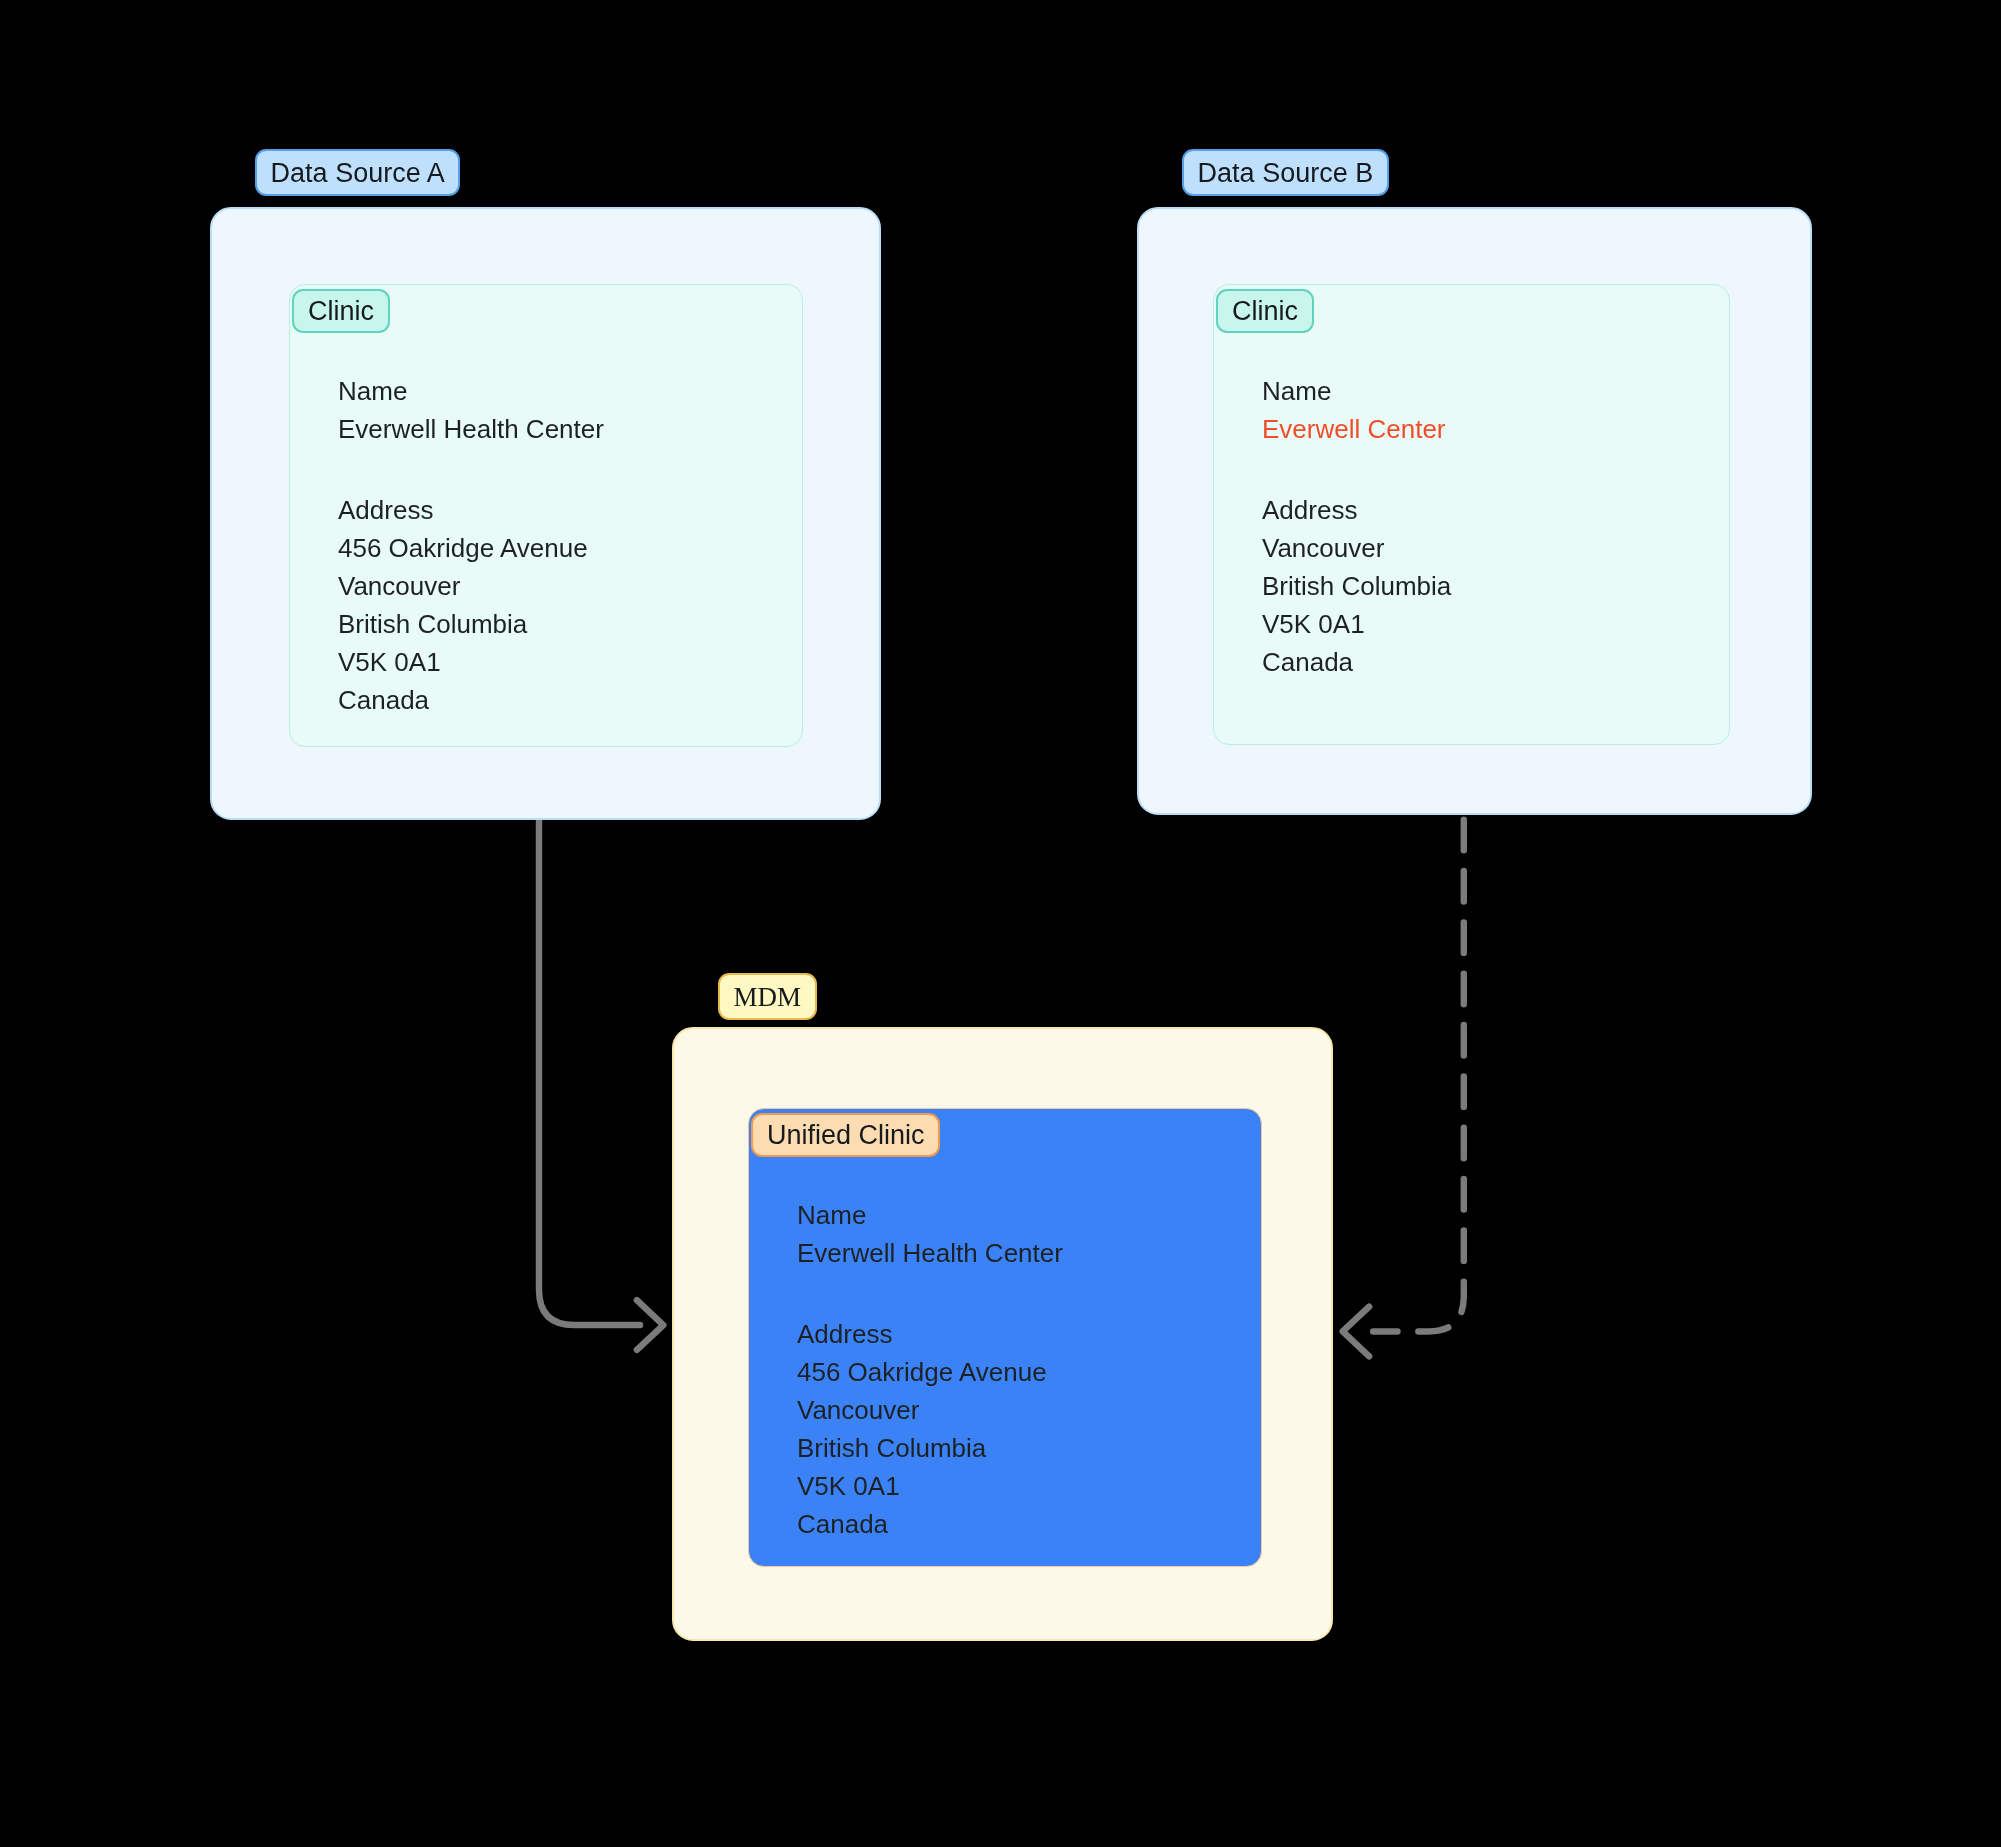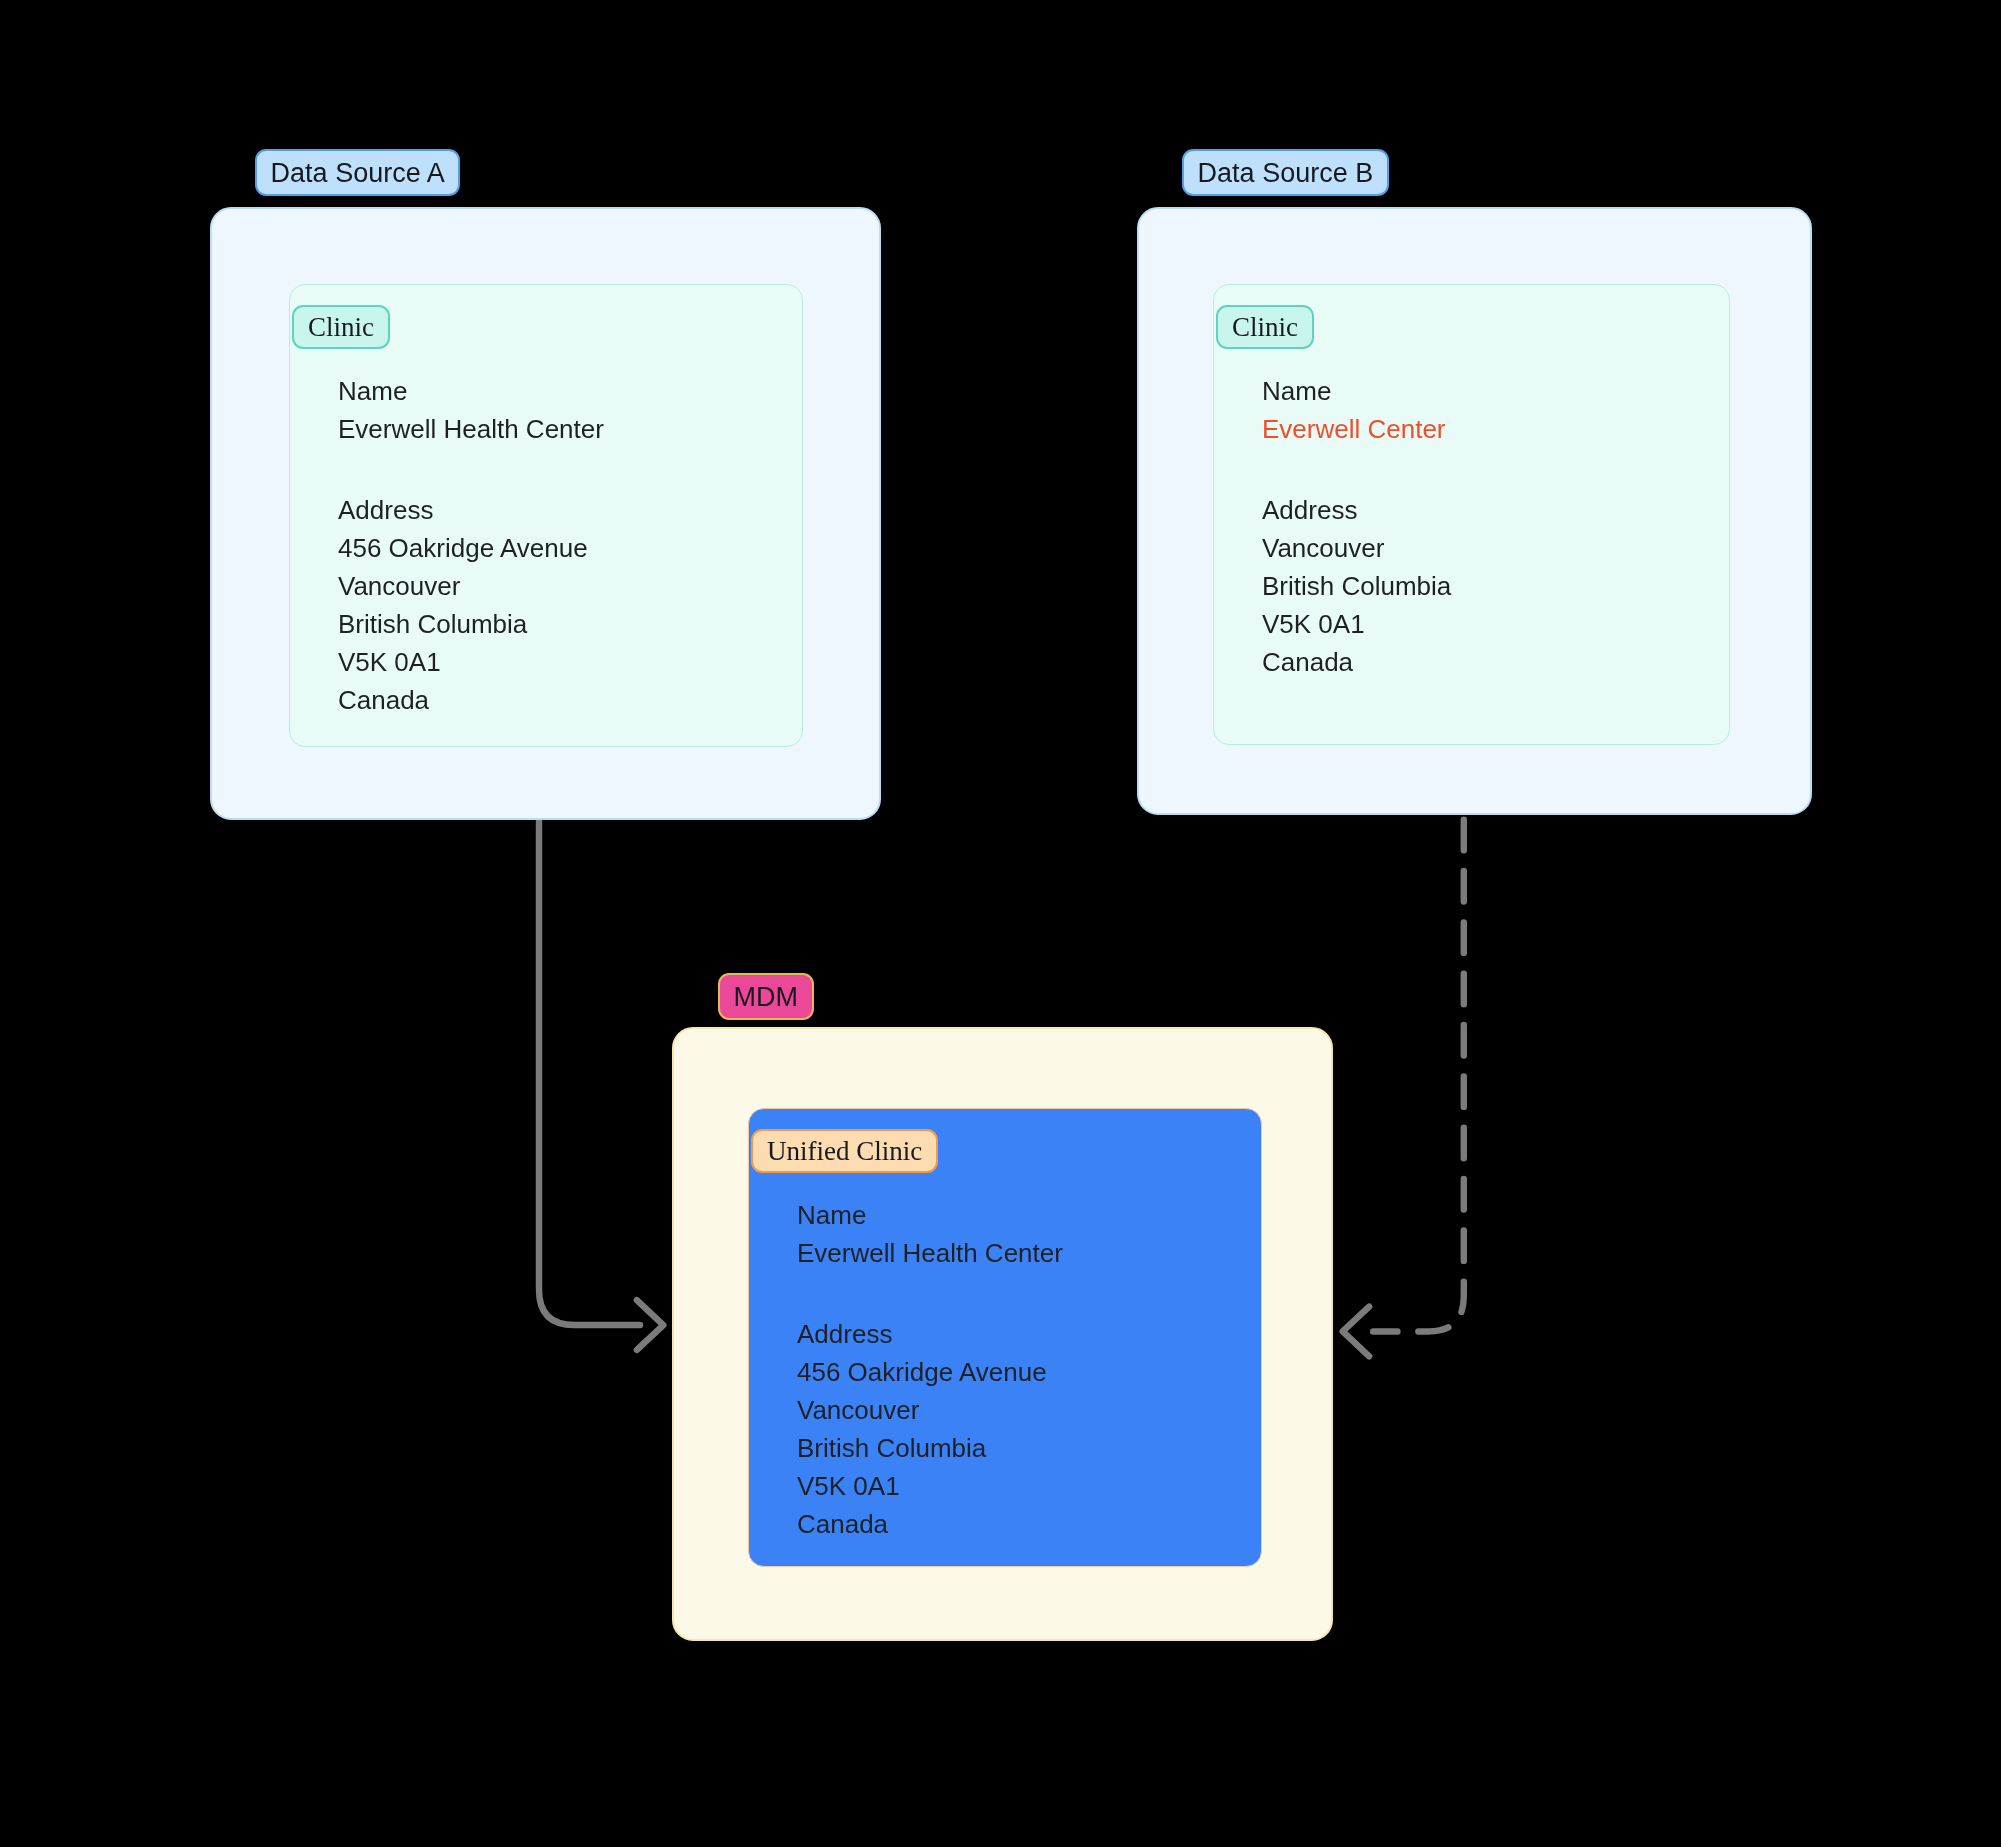--- a/index.html
+++ b/index.html
@@ -28,21 +28,21 @@
     font-size: 27px; line-height: 32px;
     padding: 5.6px 13.6px;
     border-radius: 11.2px;
     border: 2.4px solid transparent;
     color: #16191d;
     white-space: nowrap;
     z-index: 3;
     margin-left: 48px;
   }
   .float-label.v-blue { background: #bfe0fc; border-color: #539fe8; }
-  .float-label.v-gold { background: #ec4899; border-color: #e7ba4e; }
+  .float-label.v-gold { background: #fef9c3; border-color: #e7ba4e; font-family: Liberation Serif, serif; }
 
   
   .big-box {
     position: absolute;
     box-sizing: border-box;
     border-radius: 21px;
     border: 2.4px solid transparent;
     z-index: 1;
   }
   .big-box.v-blue { background: #eef7fd; border-color: #badcf4; }
@@ -54,29 +54,28 @@
     box-sizing: border-box;
     border-radius: 16px;
     border: 1.6px solid transparent;
   }
   .entity-card.v-teal   { background: #e9fbf7; border-color: #b6eee2; }
   .entity-card.v-orange { background: #3b82f6; border-color: #f6c79c; }
 
   
   .entity-tag {
     position: absolute;
-    left: 2.4px; top: 20px;
+    left: 2.4px; top: 4px;
     box-sizing: border-box;
     font-size: 27px; line-height: 32px;
     padding: 4px 13.6px;
     border-radius: 11.2px;
     border: 2.4px solid transparent;
     color: #16191d;
     white-space: nowrap;
-    font-family: Liberation Serif, serif;
   }
   .entity-tag.v-teal   { background: #c9f6ec; border-color: #5ed3bd; }
   .entity-tag.v-orange { background: #fcdcb0; border-color: #f09a4d; }
 
   .card-content {
     position: absolute;
     left: 48px; top: 87px; right: 24px;
     font-size: 26px; line-height: 38px;
   }
   .field-label { font-weight: 400; }

